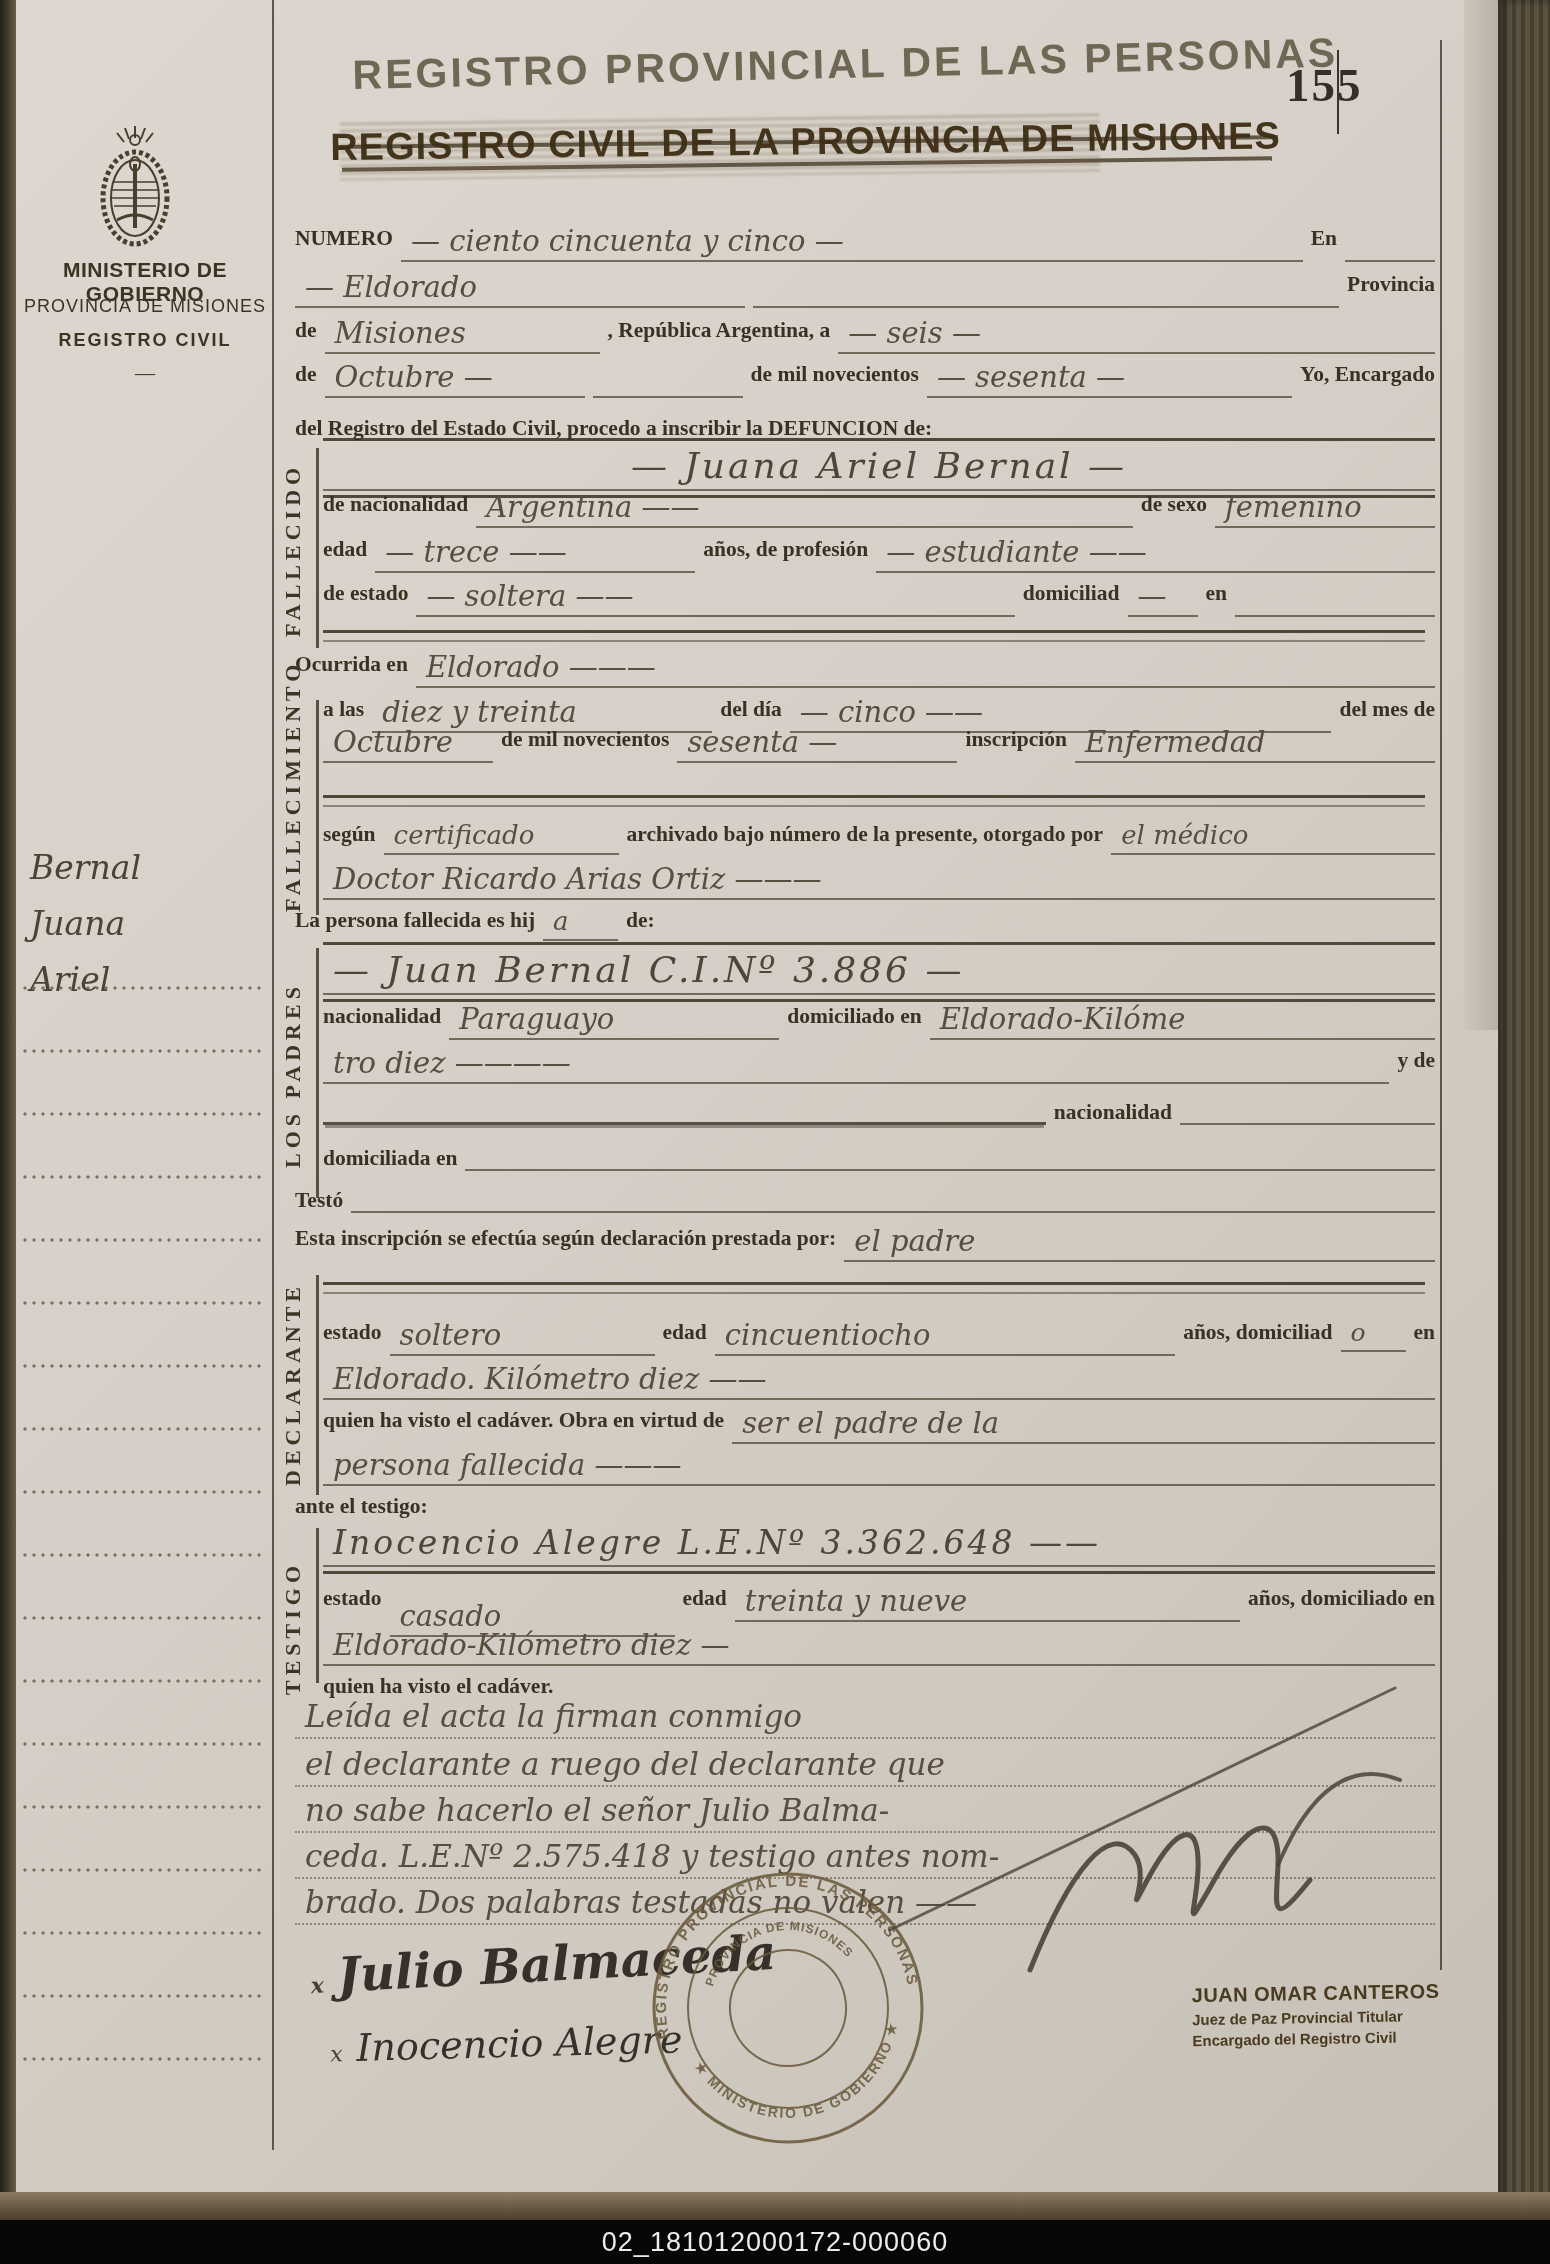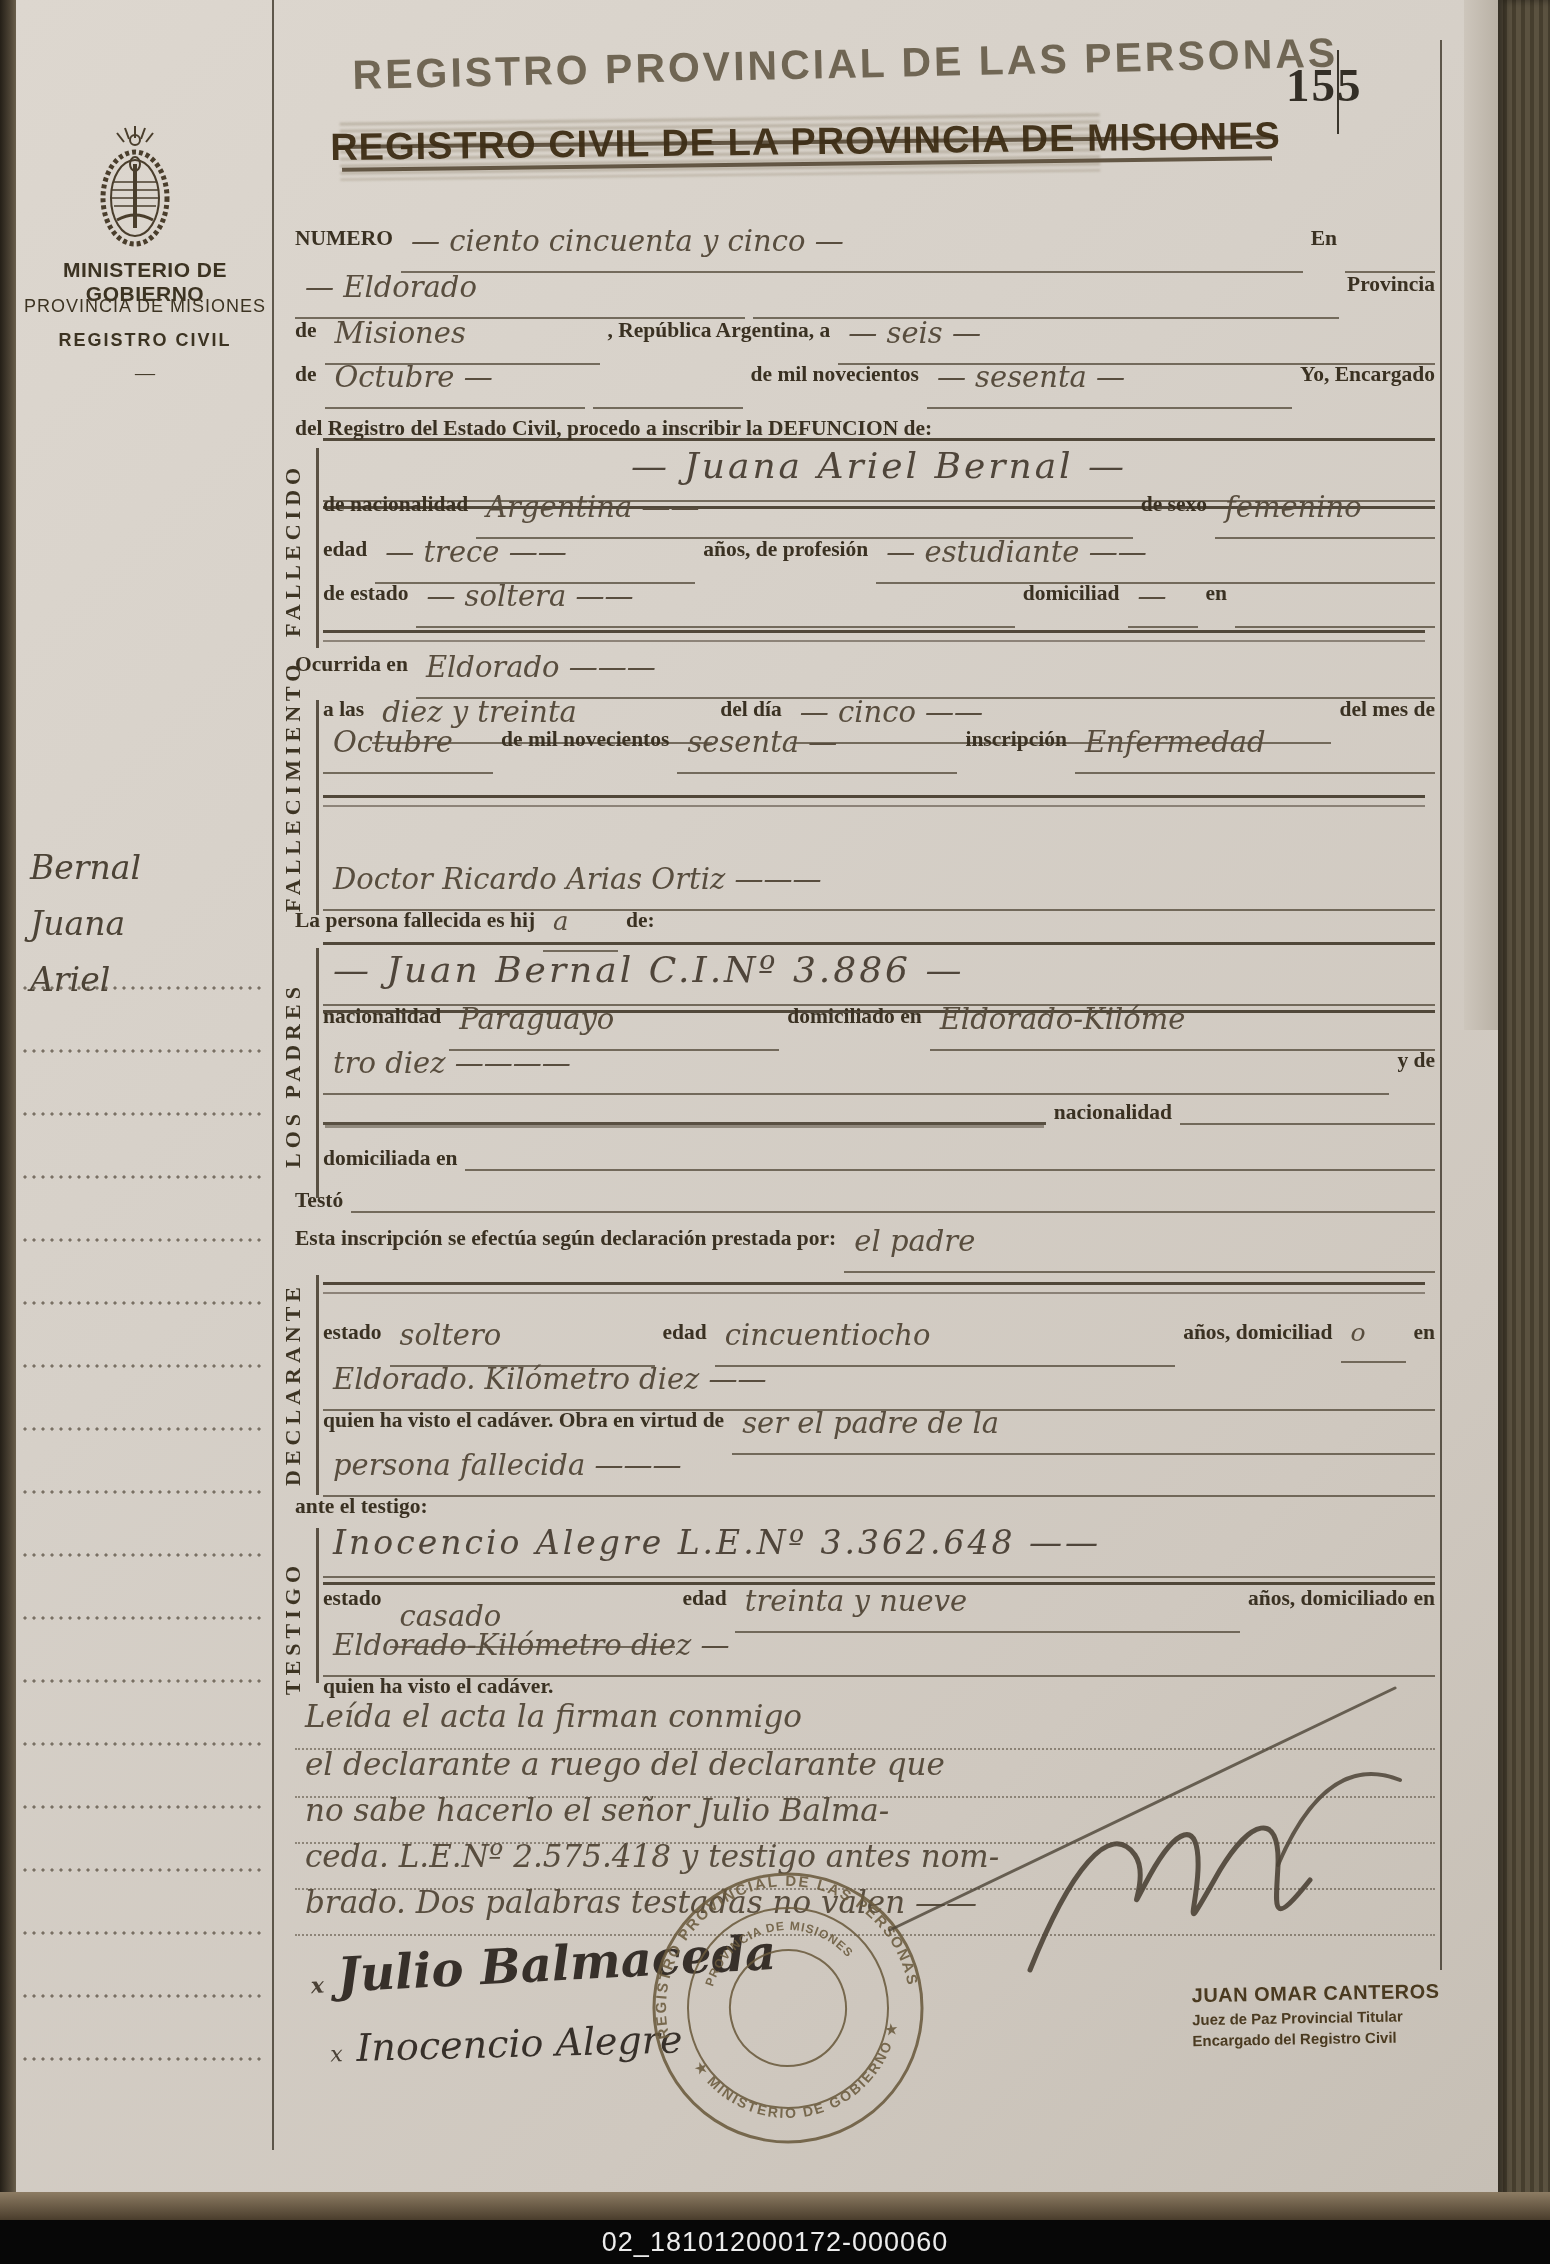--- a/index.html
+++ b/index.html
@@ -44,21 +44,21 @@
     background:repeating-linear-gradient(180deg,rgba(110,95,65,.28) 0 3px,transparent 3px 7px);
     filter:blur(1px);transform:rotate(-.7deg);}
   .strike{position:absolute;height:4px;background:rgba(60,46,24,.75);}
   .pg-num{position:absolute;left:1286px;top:58px;font-size:47px;font-weight:700;color:#332e26;letter-spacing:2px;}
   .pg-num-line{position:absolute;left:1337px;top:50px;width:2px;height:84px;background:#3a352c;}
   
   #form{position:absolute;left:295px;top:0;width:1140px;height:2200px;}
   .fl{position:absolute;left:0;right:0;display:flex;align-items:flex-start;gap:8px;}
   .pr{font-family:"Liberation Serif",serif;font-weight:700;font-size:21.5px;color:#3a3122;white-space:nowrap;}
   .hw{font-family:"DejaVu Serif",serif;font-style:italic;font-size:29px;line-height:1.05;
-    color:#584d3e;border-bottom:2px solid rgba(72,62,46,.7);padding:0 10px 15px;white-space:nowrap;overflow:hidden;}
+    color:#584d3e;border-bottom:2px solid rgba(72,62,46,.7);padding:0 10px 4px;white-space:nowrap;overflow:hidden;}
   .flex1{flex:1;}
   .rule{align-self:flex-end;border-bottom:2px solid rgba(72,62,46,.7);height:4px;}
   .big{font-size:36px;letter-spacing:3px;color:#4f453a;}
   .boxed{border-top:3px solid rgba(58,48,33,.85);border-bottom:3px solid rgba(58,48,33,.85);padding-top:6px;padding-bottom:4px;}
   .sep{position:absolute;left:0;right:10px;height:7px;border-top:3px solid rgba(58,48,33,.85);
     border-bottom:2px solid rgba(90,80,66,.6);}
   .cl{flex:1;border-bottom:2px dotted rgba(95,85,70,.6);font-size:31px;}
   .sec-label{position:absolute;left:280px;width:30px;text-align:center;
     writing-mode:vertical-rl;transform:rotate(180deg);font-family:"Liberation Serif",serif;
     font-weight:700;font-size:22px;letter-spacing:5px;color:#3d3423;}
@@ -222,20 +222,26 @@
     <div class="fl" style="top:727px;left:28px;">
       <span class="hw" style="width:150px;">Octubre</span>
       <span class="pr">de mil novecientos</span>
       <span class="hw" style="width:260px;">sesenta —</span>
       <span class="pr">inscripción</span>
       <span class="hw flex1">Enfermedad</span>
     </div>
 
     <div class="sep" style="top:795px;left:28px;"></div>
 
+    <div class="fl" style="top:822px;left:28px;">
+      <span class="pr">según</span>
+      <span class="hw" style="width:215px;font-size:26px;">certificado</span>
+      <span class="pr">archivado bajo número de la presente, otorgado por</span>
+      <span class="hw flex1" style="font-size:26px;">el médico</span>
+    </div>
 
     <div class="fl" style="top:864px;left:28px;">
       <span class="hw flex1">Doctor Ricardo Arias Ortiz ———</span>
     </div>
 
     <div class="fl" style="top:908px;">
       <span class="pr">La persona fallecida es hij</span>
       <span class="hw" style="width:55px;font-size:26px;">a</span>
       <span class="pr">de:</span>
     </div>

